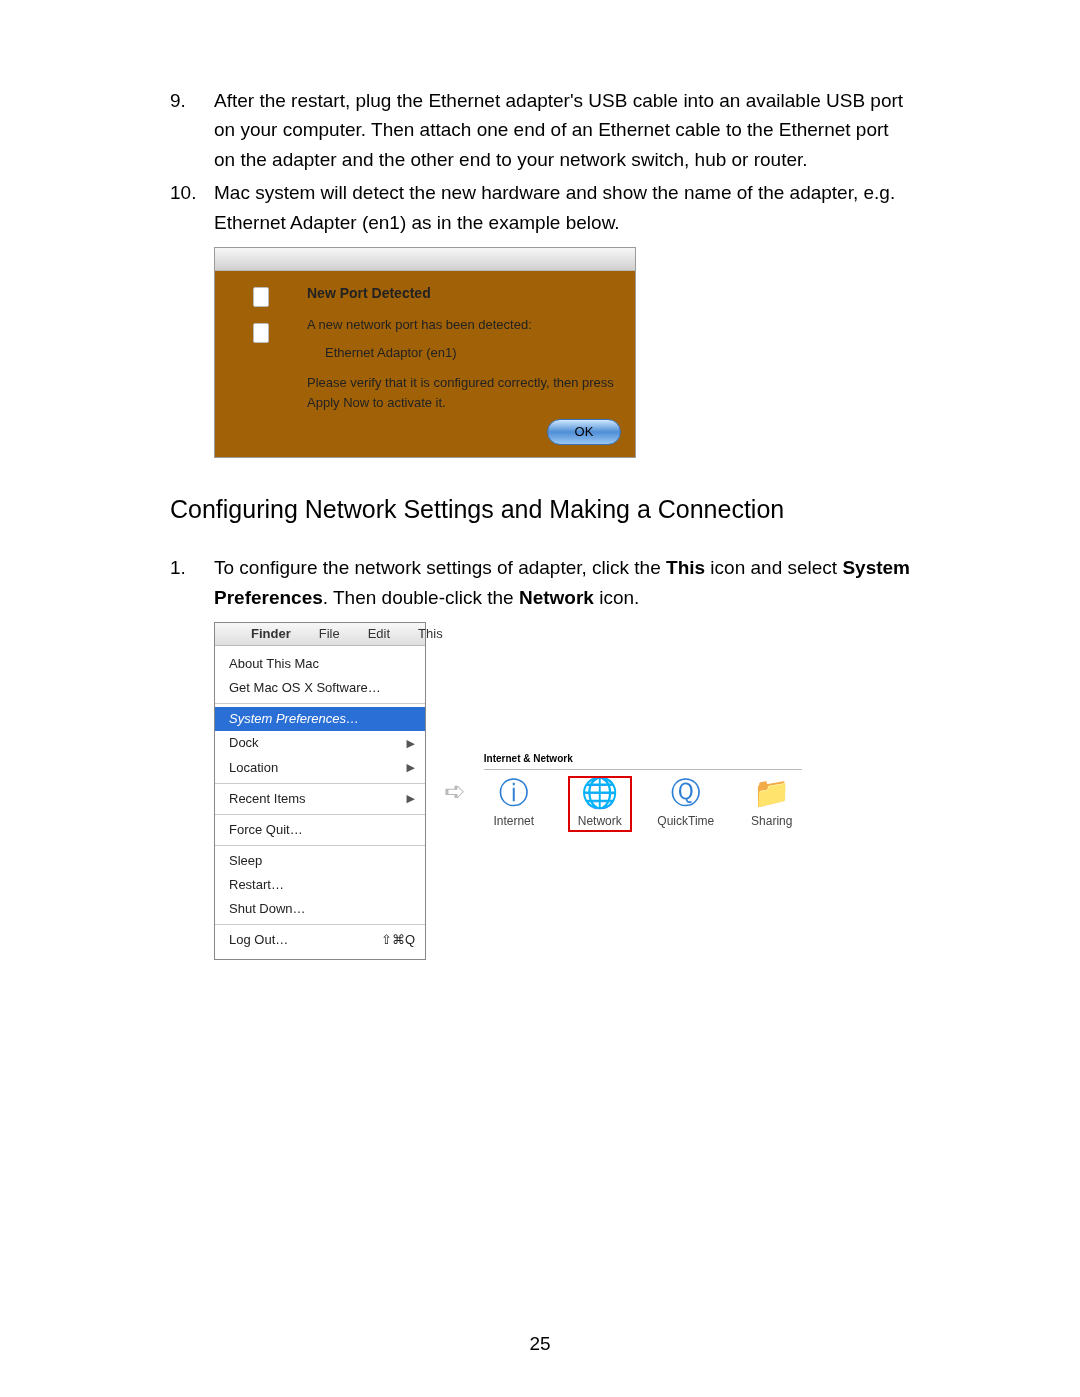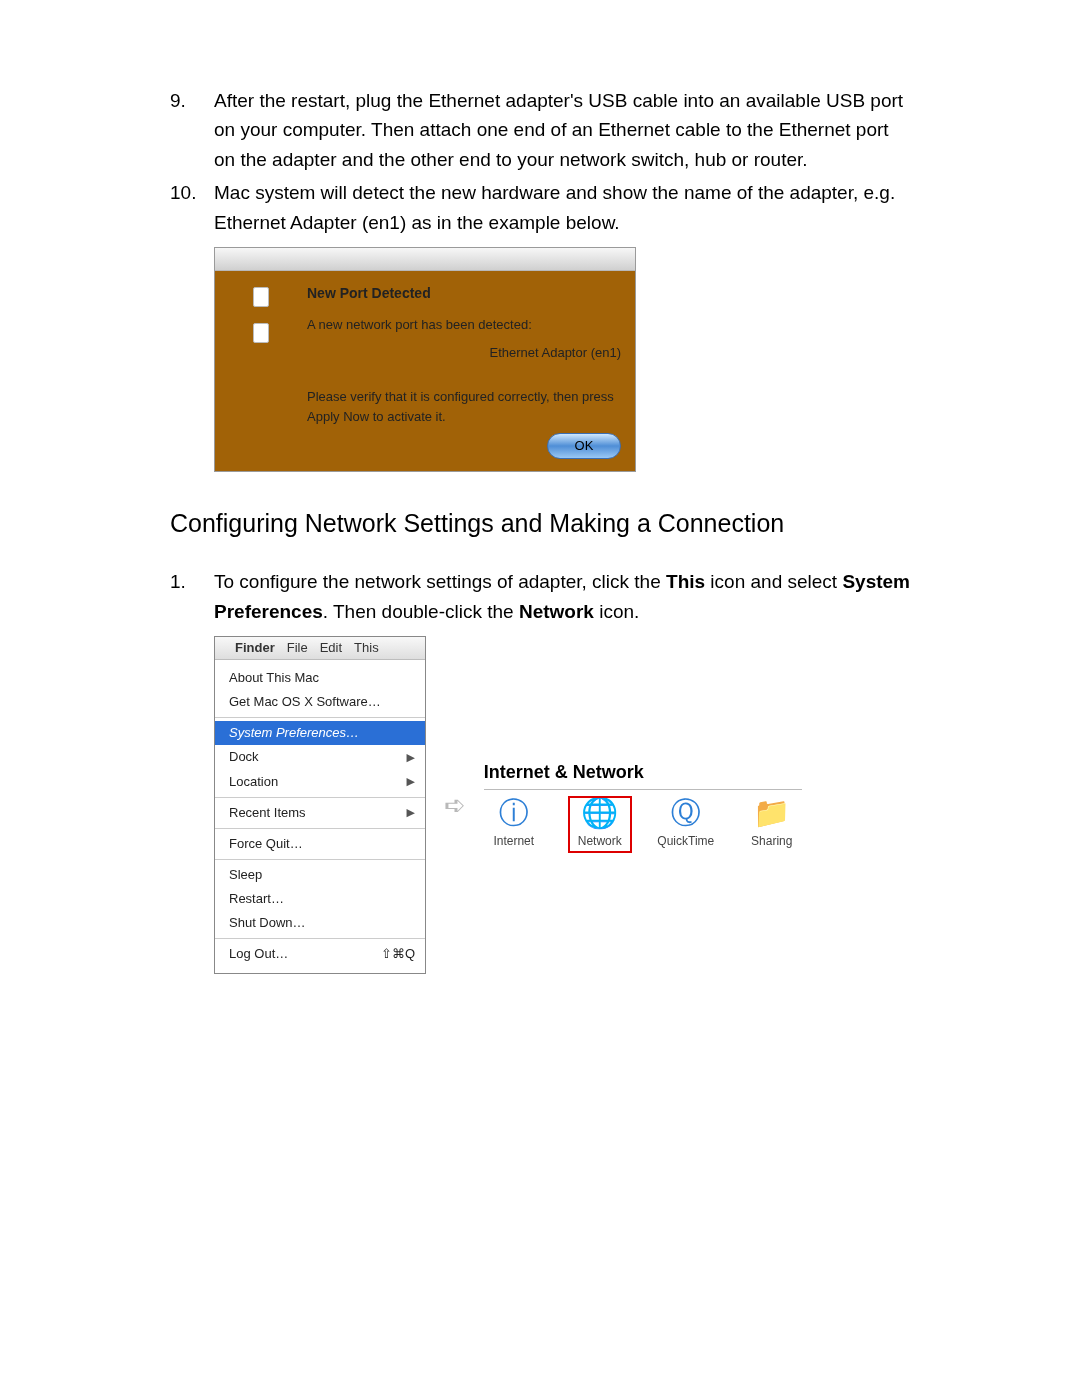--- a/index.html
+++ b/index.html
@@ -17,40 +17,40 @@
   .dialog{width:420px;margin:6px 0 0 44px;border:1px solid #9a9a9a;box-shadow:inset 0 1px 0 #fff;}
   .dialog .titlebar{height:22px;background:linear-gradient(#f7f7f7,#d0d0d0);border-bottom:1px solid #b8b8b8;}
   .dialog .body{background:#a16207;padding:12px 14px 12px 14px;}
   .dwrap{display:flex;gap:14px;}
   .appicon-box{width:64px;display:flex;flex-direction:column;align-items:center;gap:8px;padding-top:4px;}
   .apple-ico{font-size:40px;line-height:1;color:#9b9b9b;}
   .smallpg{width:14px;height:18px;border:1px solid #bbb;background:#fff;border-radius:2px;}
   .dlg-msg{flex:1;font-size:13px;font-family:"Lucida Grande","Helvetica Neue",Arial,sans-serif;color:#222;}
   .dlg-msg .dlg-h{font-weight:bold;font-size:14px;margin-bottom:10px;}
   .dlg-msg .dlg-line{margin-bottom:6px;}
-  .dlg-msg .dlg-name{margin:8px 0 24px 18px;text-align:right;}
+  .dlg-msg .dlg-name{margin:8px 0 10px 18px;}
   .dlg-btnrow{display:flex;justify-content:flex-end;margin-top:6px;}
   .aqua-btn{width:72px;height:24px;border-radius:13px;border:1px solid #3a6fb5;background:linear-gradient(#cfe8ff,#4f8ed6 50%,#4f8ed6 50%,#9ac8f4);color:#000;font-size:13px;display:flex;align-items:center;justify-content:center;font-family:"Lucida Grande",Arial,sans-serif;}
 
   
   .menu-area{display:flex;align-items:center;gap:18px;margin:8px 0 0 44px;}
   .applemenu{width:210px;border:1px solid #888;font-family:"Lucida Grande","Helvetica Neue",Arial,sans-serif;font-size:13px;background:#fff;}
-  .menubar{height:22px;background:linear-gradient(#f8f8f8,#dedede);display:flex;align-items:center;gap:12px;padding:0 8px;border-bottom:1px solid #bdbdbd;color:#333;}
+  .menubar{height:22px;background:linear-gradient(#f8f8f8,#dedede);display:flex;align-items:center;gap:28px;padding:0 8px;border-bottom:1px solid #bdbdbd;color:#333;}
   .menubar .apple{color:#2b66b0;font-size:15px;}
   .menubar .finder{font-weight:bold;}
   .mitems{padding:6px 0;}
   .mi{display:flex;justify-content:space-between;align-items:center;padding:2px 10px 2px 14px;color:#222;}
   .mi.sel{background:#2a6fd6;color:#fff;font-style:italic;}
   .mi .arrow{font-size:11px;color:#555;}
   .msep{border-top:1px solid #ccc;margin:3px 0;}
   .arrow-big{font-size:26px;color:#b9b9b9;}
 
   
   .prefpane{font-family:"Lucida Grande","Helvetica Neue",Arial,sans-serif;}
-  .pref-title{font-size:18px;font-weight:bold;border-bottom:1px solid #bbb;padding-bottom:2px;margin-bottom:8px;}
+  .pref-title{font-size:10px;font-weight:bold;border-bottom:1px solid #bbb;padding-bottom:2px;margin-bottom:8px;}
   .pref-row{display:flex;gap:26px;}
   .pref-item{display:flex;flex-direction:column;align-items:center;font-size:12px;color:#444;width:60px;}
   .pref-item.boxed{outline:2px solid #d00;outline-offset:0;padding:0;}
   .pref-ico{font-size:30px;line-height:1;margin-bottom:4px;}
   .ico-internet{color:#2d7fd6;}
   .ico-network{color:#24479c;}
   .ico-qt{color:#2d7fd6;}
   .ico-sharing{color:#e7b417;}
 </style>
 </head>
@@ -177,13 +177,14 @@
           </div>
           <div class="pref-item">
             <div class="pref-ico ico-sharing">📁</div>
             <span>Sharing</span>
           </div>
         </div>
       </div>
     </div>
 
   </div>
+  <div class="pagenum">25</div>
 </div>
 
 </body></html>

